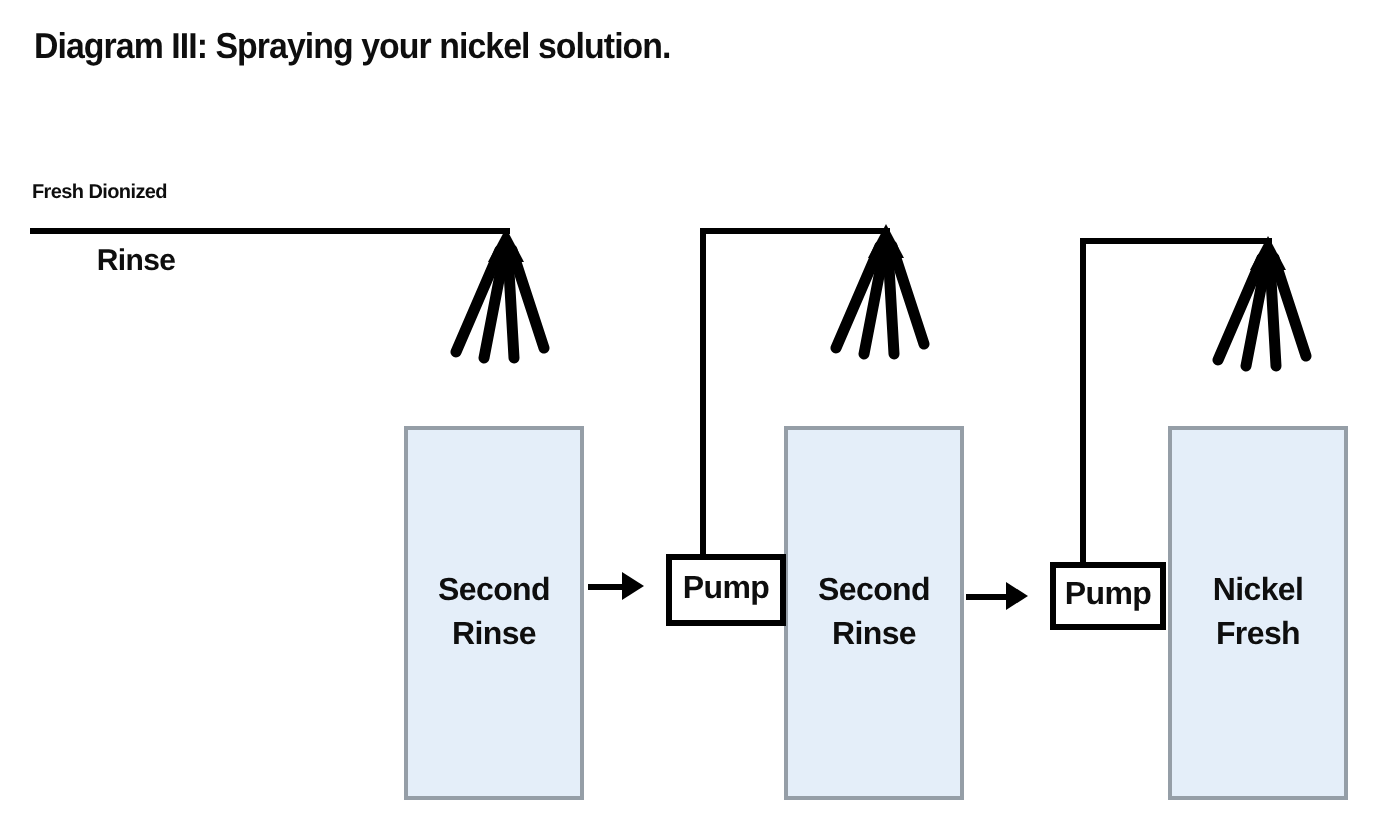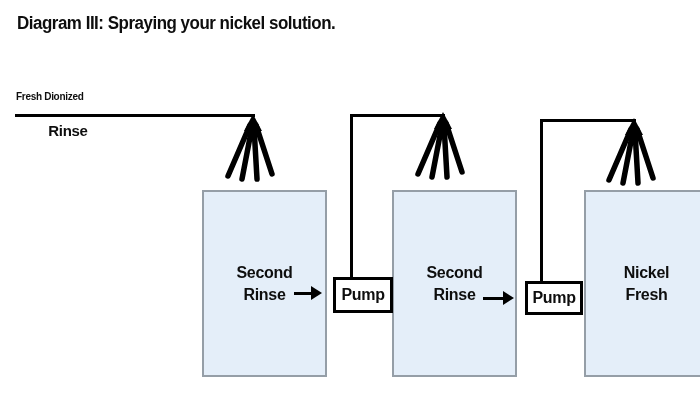--- a/index.html
+++ b/index.html
@@ -58,22 +58,22 @@
   .pipe-riser-1  { left: 350px; top: 114px; width: 3px;   height: 165px; }
   .pipe-spray-2  { left: 350px; top: 114px; width: 95px;  height: 3px; }
   .pipe-riser-2  { left: 540px; top: 119px; width: 3px;   height: 165px; }
   .pipe-spray-3  { left: 540px; top: 119px; width: 96px;  height: 3px; }
   .spray { position: absolute; width: 64px; height: 70px; }
   .spray-1 { left: 221px; top: 114px; }
   .spray-2 { left: 411px; top: 112px; }
   .spray-3 { left: 602px; top: 118px; }
   .tank {
     position: absolute;
-    top: 190px;
-    width: 125px;
+    top: 213px;
+    width: 90px;
     height: 187px;
     background: var(--tank-fill);
     border: 2px solid var(--tank-border);
     display: flex;
     align-items: center;
     justify-content: center;
   }
   .tank-1 { left: 202px; }
   .tank-2 { left: 392px; }
   .tank-3 { left: 584px; }

